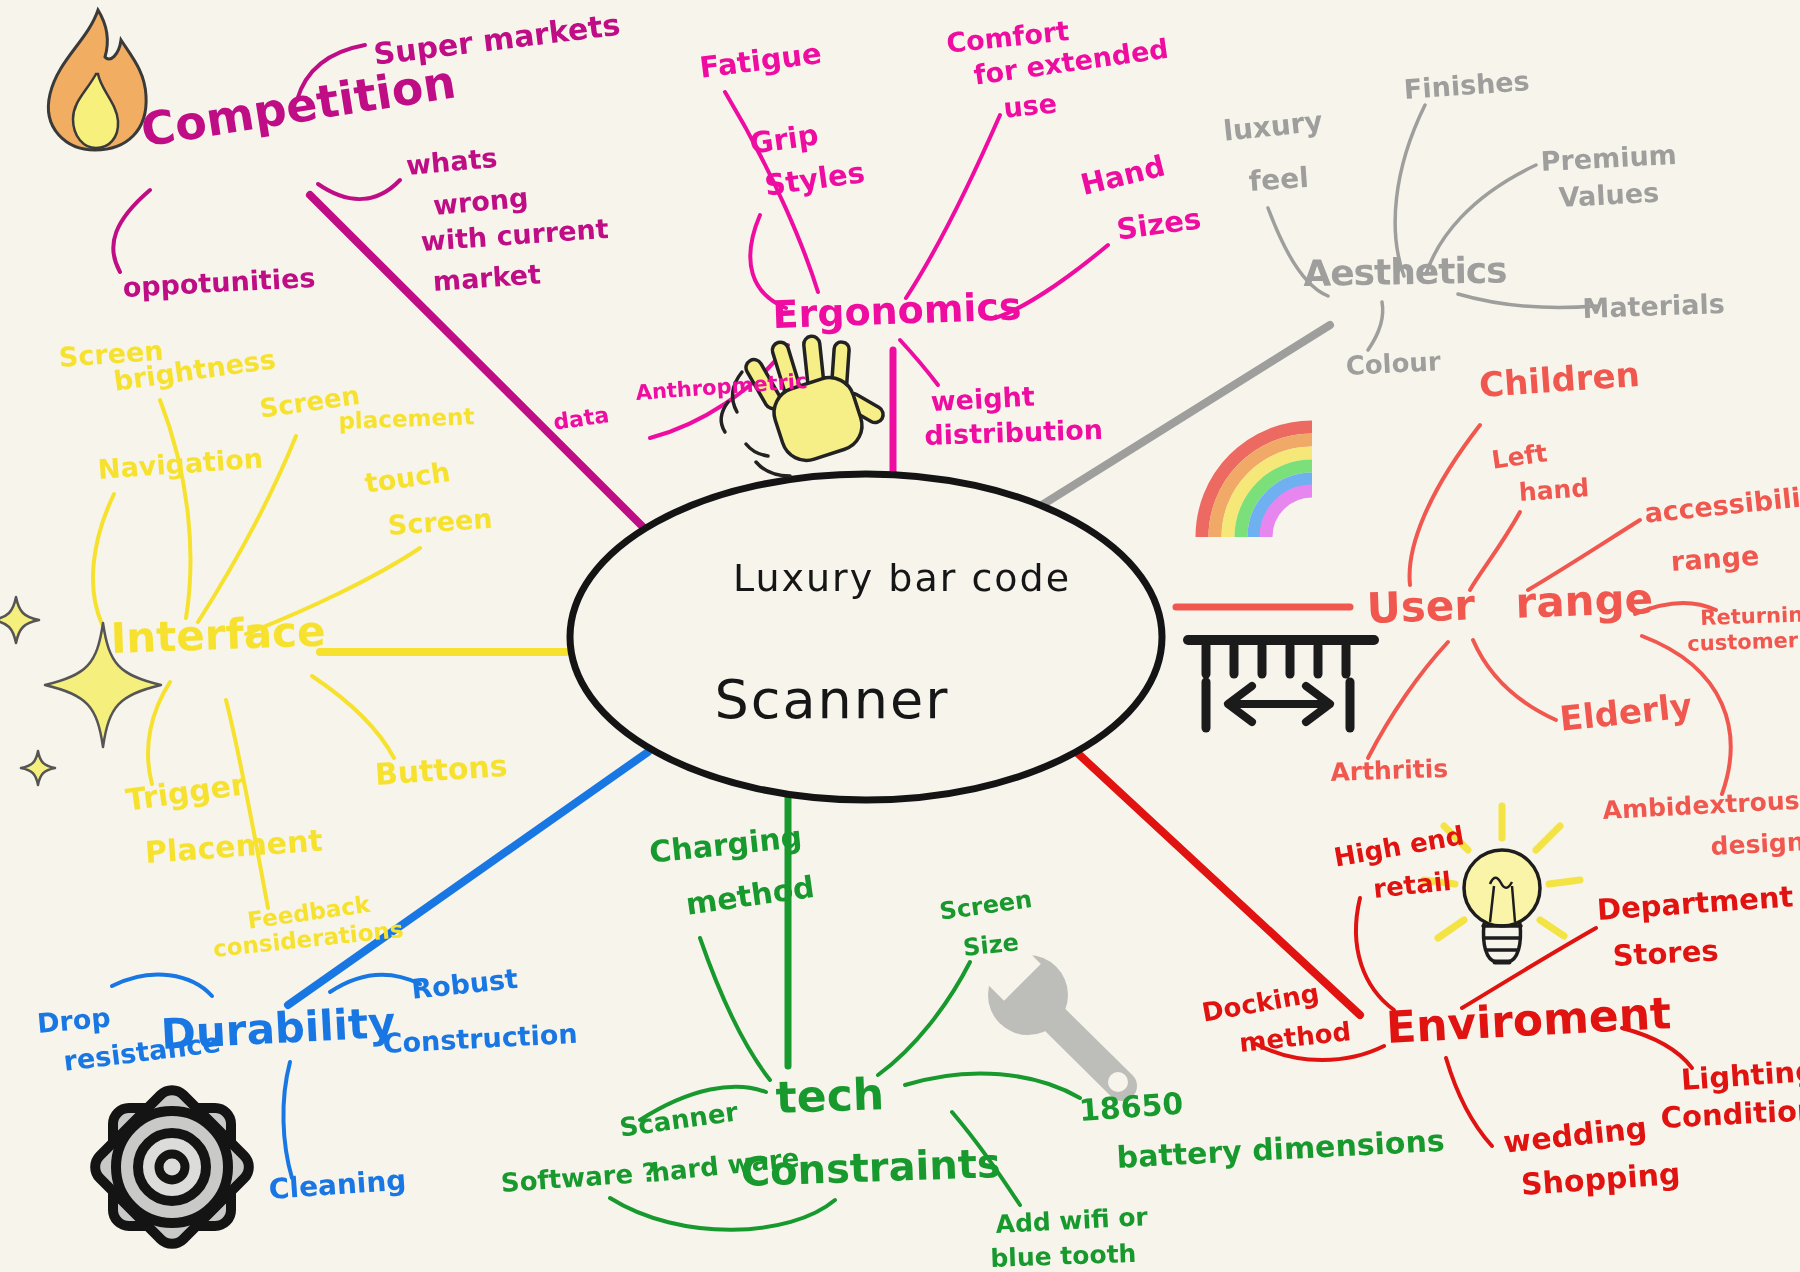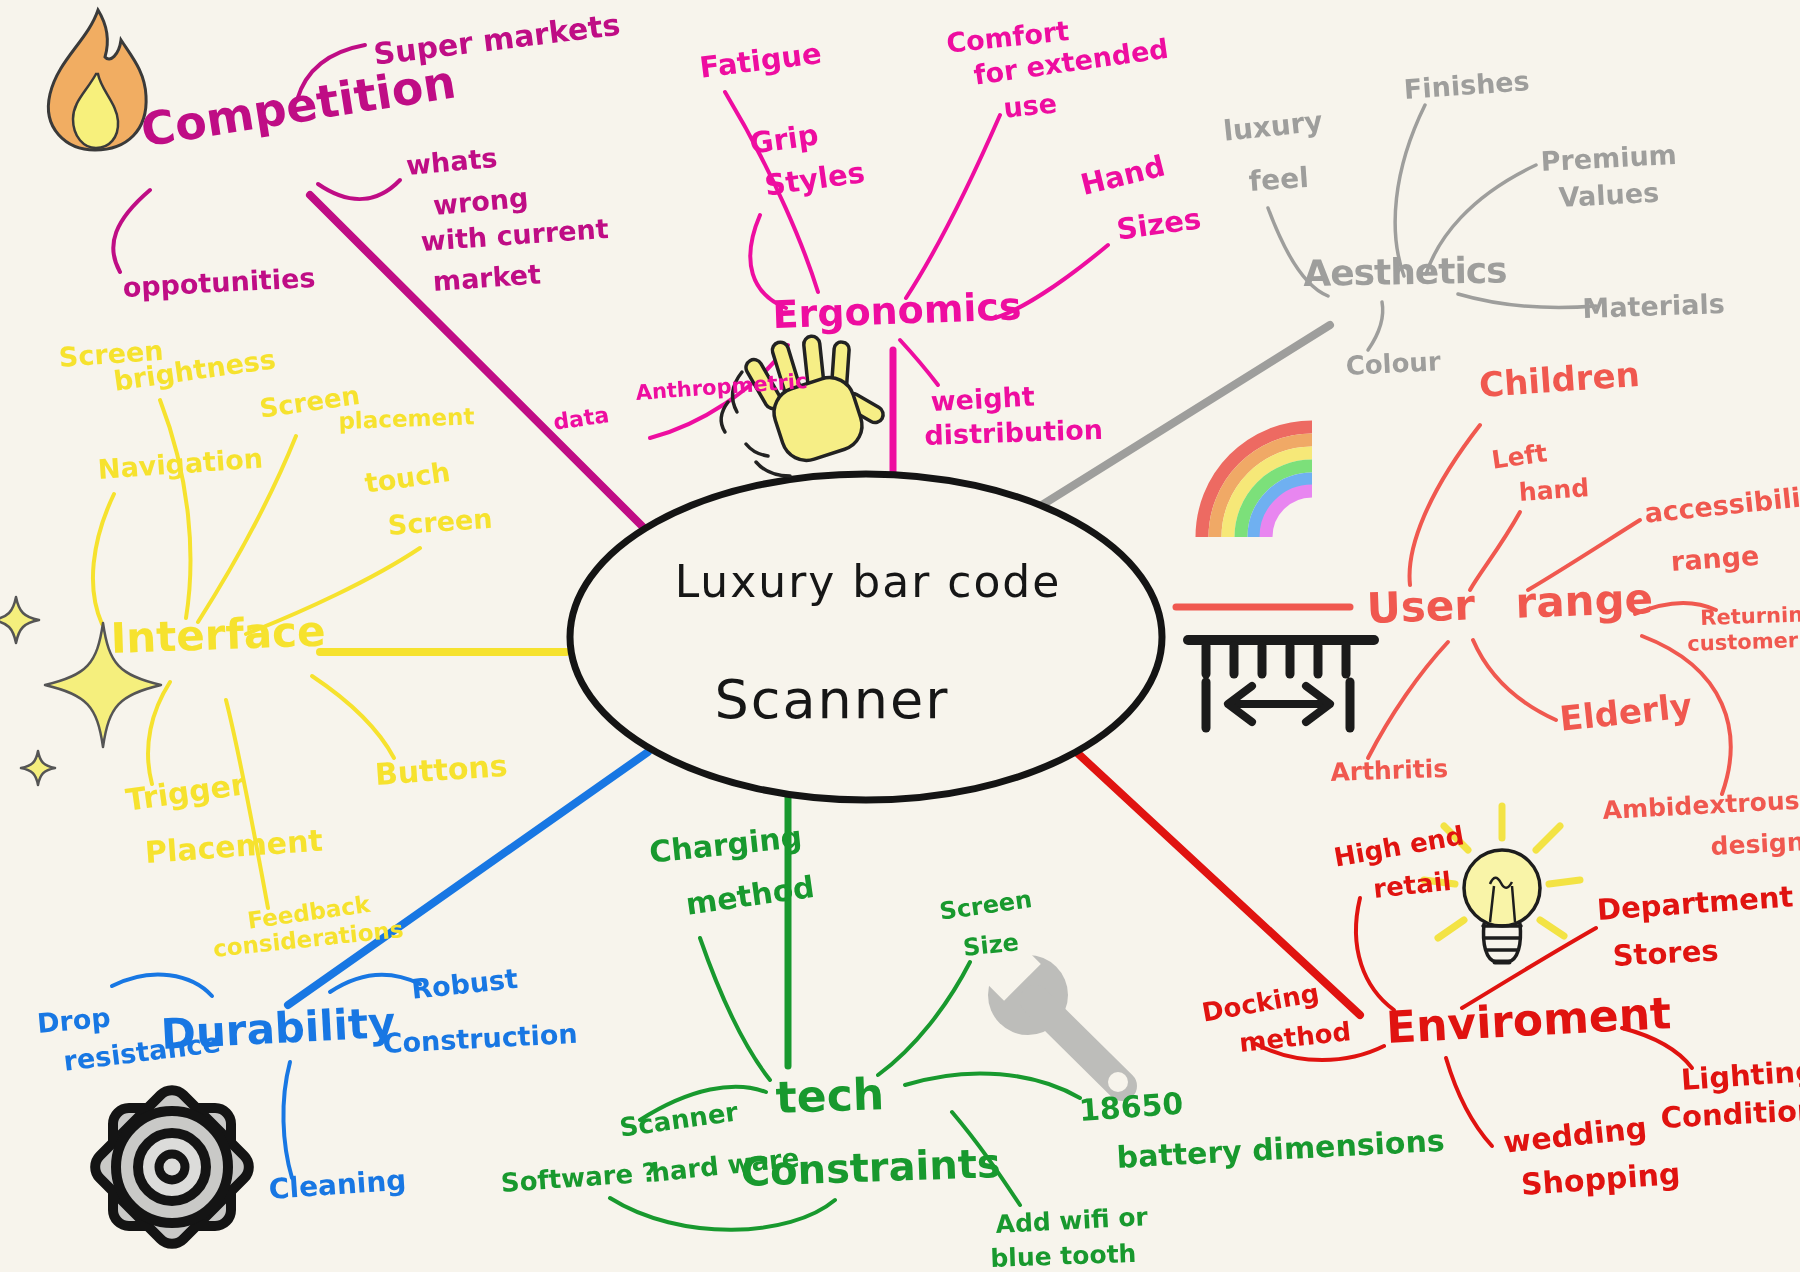--- a/index.html
+++ b/index.html
@@ -193,21 +193,21 @@
 
   <g>
     <rect x="113" y="1108" width="118" height="118" rx="16" fill="#c9c9c7" stroke="#141414" stroke-width="10" transform="rotate(0 172 1167)"></rect>
     <rect x="113" y="1108" width="118" height="118" rx="16" fill="#c9c9c7" stroke="#141414" stroke-width="10" transform="rotate(45 172 1167)"></rect>
     <circle cx="172" cy="1167" r="56" fill="#c9c9c7" stroke="#141414" stroke-width="10"></circle>
     <circle cx="172" cy="1167" r="34" fill="#dcdcda" stroke="#141414" stroke-width="10"></circle>
     <circle cx="172" cy="1167" r="13" fill="#dcdcda" stroke="#141414" stroke-width="9"></circle>
   </g>
 </svg>
 
-  <div class="center-line" style="left:868px;top:556px;font-size:44px;">Luxury bar code</div>
+  <div class="center-line" style="left:902px;top:556px;font-size:38px;">Luxury bar code</div>
   <div class="center-line" style="left:832px;top:668px;font-size:54px;">Scanner</div>
 
   <div class="t c-comp" style="left:138px;top:108px;font-size:46px;--r:-9deg">Competition</div>
   <div class="t c-comp" style="left:372px;top:40px;font-size:30px;--r:-7deg">Super markets</div>
   <div class="t c-comp" style="left:405px;top:152px;font-size:27px;--r:-5deg">whats</div>
   <div class="t c-comp" style="left:432px;top:192px;font-size:27px;--r:-5deg">wrong</div>
   <div class="t c-comp" style="left:420px;top:228px;font-size:27px;--r:-4deg">with current</div>
   <div class="t c-comp" style="left:432px;top:268px;font-size:27px;--r:-4deg">market</div>
   <div class="t c-comp" style="left:122px;top:274px;font-size:27px;--r:-3deg">oppotunities</div>
 

